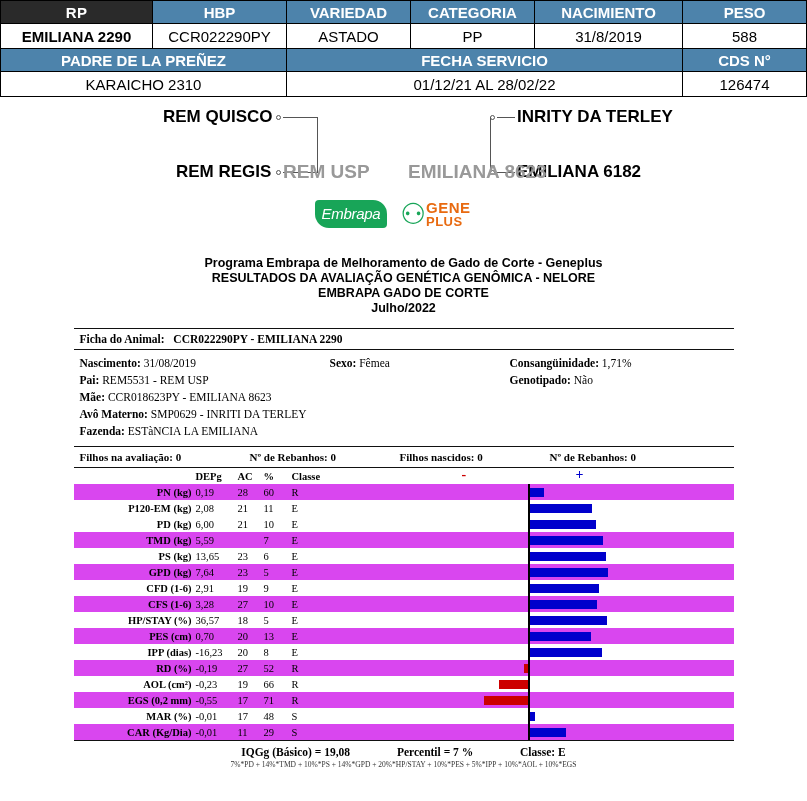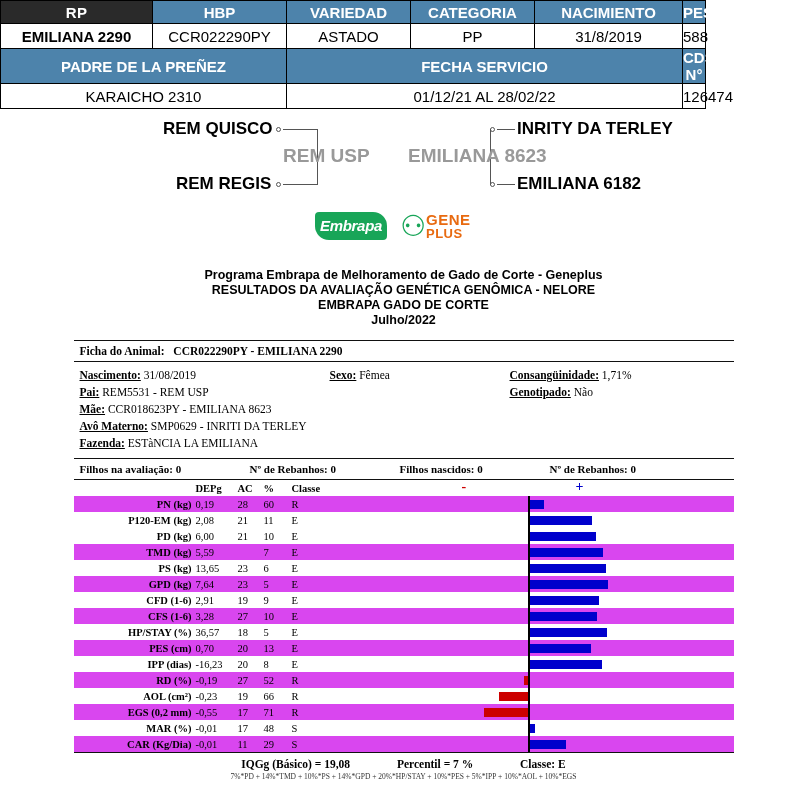--- a/index.html
+++ b/index.html
@@ -5,21 +5,21 @@
   * { box-sizing: border-box; }
   html, body {
     margin: 0; padding: 0;
     width: 807px;
     background: #ffffff;
     font-family: "Liberation Sans", sans-serif;
   }
   .page { width: 807px; position: relative; }
 
   
-  table.top { border-collapse: collapse; width: 706px; table-layout: fixed; }
+  table.top { border-collapse: collapse; width: 807px; table-layout: fixed; }
   table.top td, table.top th { border: 1px solid #000; padding: 0; }
   .hdr-dark {
     background: #2a2a2a; color: #ffffff; font-weight: bold;
     text-align: center; font-size: 15px; height: 23px;
     letter-spacing: .3px;
   }
   .hdr-blue {
     background: #4d83ab; color: #ffffff; font-weight: bold;
     text-align: center; font-size: 15px; height: 23px;
   }
@@ -29,37 +29,37 @@
   .val.bold { font-weight: bold; }
 
   
   .pedigree {
     position: relative; height: 95px; width: 807px;
     margin-top: 6px;
   }
   .ped-name {
     position: absolute; font-weight: bold; white-space: nowrap;
   }
-  .ped-gray { color: #999999; font-size: 19px; }
+  .ped-gray { color: #999999; font-size: 19px; margin-top: 28px; }
   .ped-black { color: #000000; font-size: 17px; }
   .ped-line {
     position: absolute; background: #555; }
   .ped-dot {
     position: absolute; width: 5px; height: 5px; border: 1px solid #555;
     border-radius: 50%; background: #fff;
   }
 
   
   .logos { position: relative; height: 42px; width: 807px; }
   .embrapa {
     position: absolute; left: 315px; top: 2px;
     width: 72px; height: 28px;
     background: #18a558;
     border-radius: 4px 14px 4px 14px;
-    color: #fff; font-weight: bold; font-style: italic;
+    color: #fff; font-weight: normal; font-style: italic;
     font-size: 15px; text-align: center; line-height: 28px;
     letter-spacing: -0.3px;
   }
   .gp-wrap { position: absolute; left: 400px; top: 0px; height: 34px; }
   .gp-mark {
     position: absolute; left: 0; top: 1px; width: 26px; height: 30px;
     color: #18a558; font-size: 29px; font-weight: bold; line-height: 30px;
     font-family: "DejaVu Sans", sans-serif;
   }
   .gp-text1 {
@@ -94,21 +94,21 @@
   .info {
     border-bottom: 1px solid #111;
     padding: 5px 6px 6px 6px;
     font-family: "Liberation Serif", serif;
     font-size: 11.5px;
   }
   .info-row { display: flex; line-height: 17px; }
   .info-row .c1 { width: 250px; }
   .info-row .c2 { width: 180px; }
   .info-row .c3 { flex: 1; }
-  .info b { font-weight: bold; text-decoration: underline; }
+  .info b { font-weight: bold; }
   .info .v { font-weight: normal; }
 
   .filhos {
     border-bottom: 1px solid #111;
     padding: 4px 6px;
     font-family: "Liberation Serif", serif;
     font-size: 11px; font-weight: bold;
     display: flex;
   }
   .filhos span { white-space: nowrap; }

